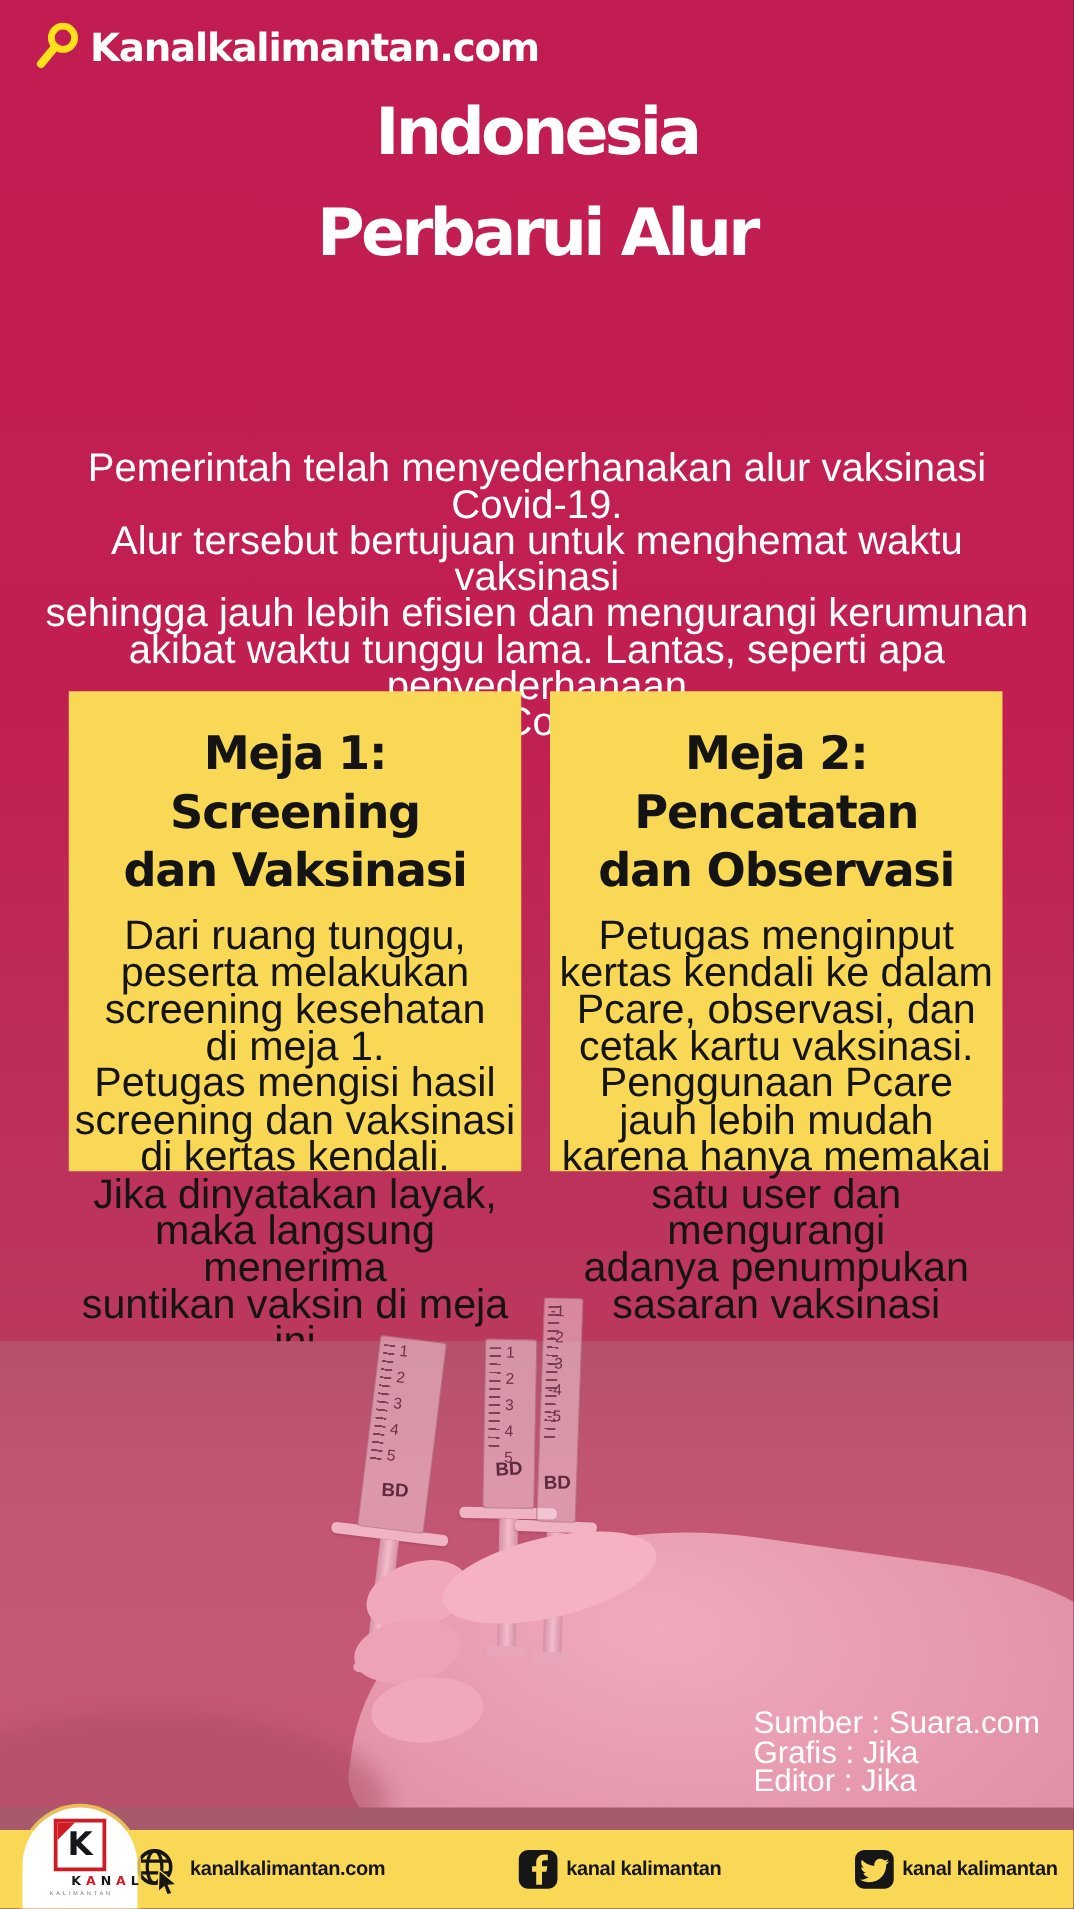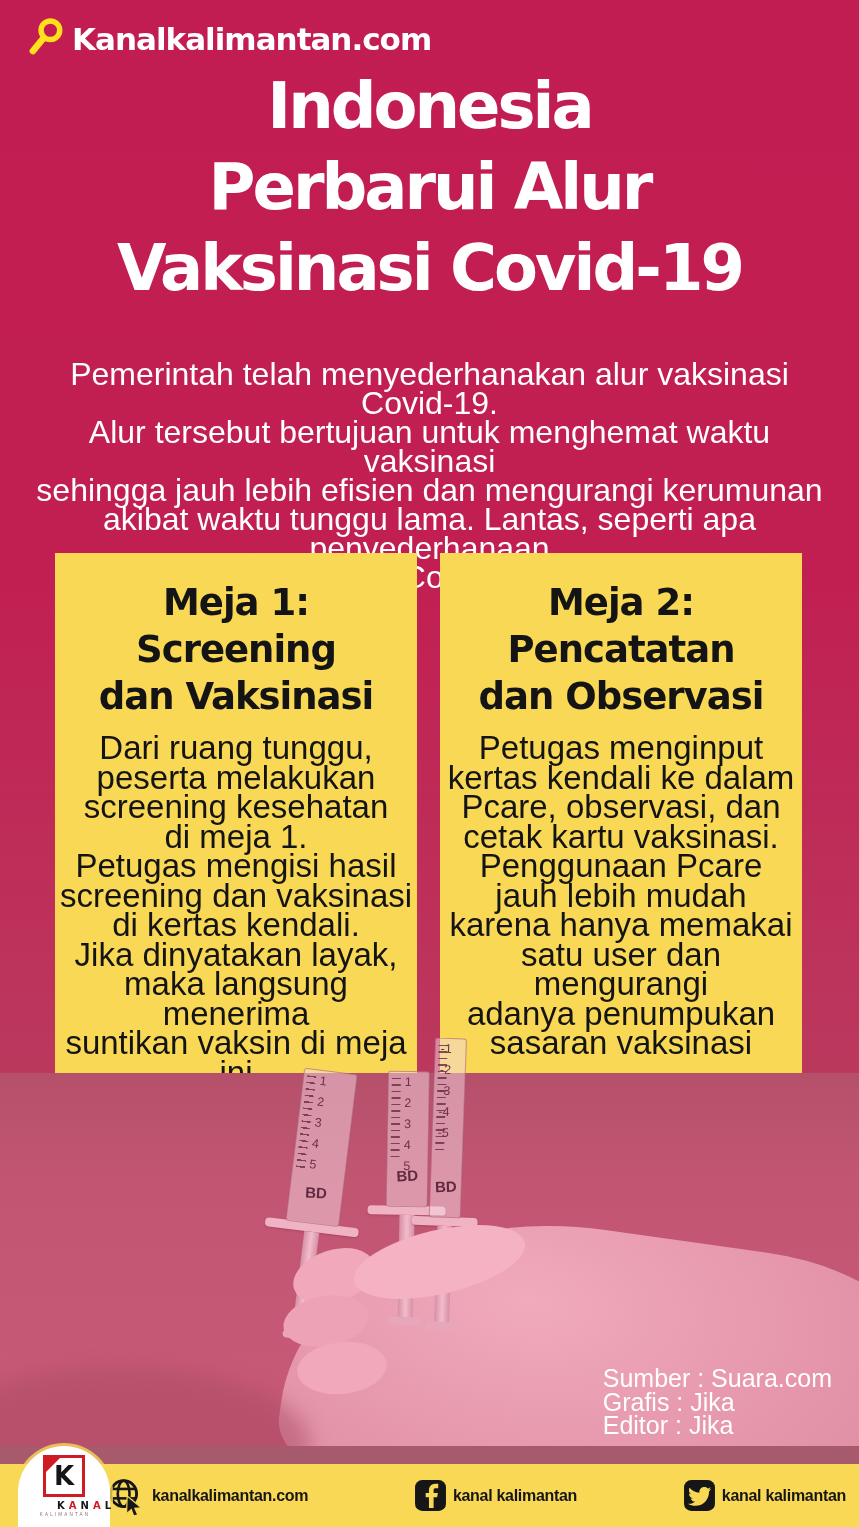--- a/index.html
+++ b/index.html
@@ -7,26 +7,26 @@
     position:relative;width:859px;height:1527px;overflow:hidden;
     background:linear-gradient(180deg,#c21d52 0%,#c11f52 38%,#bb3a5e 72%,#b5506b 100%);
     font-family:"Liberation Sans",sans-serif;
   }
   
   .brand{position:absolute;left:24px;top:16px;display:flex;align-items:center;gap:4px;}
   .brand .mag{width:44px;height:46px;flex:0 0 auto;}
   .brand-name{color:#fff;font-family:"DejaVu Sans",sans-serif;font-weight:bold;font-size:31px;letter-spacing:-1px;}
   
   .title{position:absolute;top:66px;left:0;width:100%;text-align:center;color:#fff;
-    font-family:"DejaVu Sans",sans-serif;font-weight:bold;font-size:64px;line-height:81px;letter-spacing:-3px;}
+    font-family:"DejaVu Sans",sans-serif;font-weight:bold;font-size:52px;line-height:81px;letter-spacing:-3px;}
   
   .intro{position:absolute;top:360px;left:30px;width:799px;text-align:center;color:#fff;
     font-size:32px;line-height:29px;white-space:pre-line;}
   
-  .card{position:absolute;top:553px;width:362px;height:520px;background:#f9d855;}
+  .card{position:absolute;top:553px;width:362px;height:384px;background:#f9d855;}
   .card.c1{left:55px;} .card.c2{left:440px;}
   .card-title{margin-top:26px;text-align:center;color:#141414;
     font-family:"DejaVu Sans",sans-serif;font-weight:bold;font-size:37px;line-height:47px;letter-spacing:-1px;white-space:pre-line;}
   .card-body{margin-top:13px;text-align:center;color:#141414;font-size:33px;line-height:29.5px;white-space:pre-line;}
   
   .scene{position:absolute;left:0;top:1038px;width:859px;height:410px;overflow:hidden;z-index:1;}
   .photo-bg{position:absolute;left:0;top:35px;width:859px;height:375px;
     background:linear-gradient(180deg,#b5506b 0%,#c25672 30%,#c85a76 100%);}
   .palm{position:absolute;left:285px;top:195px;width:660px;height:330px;transform:rotate(8deg);
     background:radial-gradient(ellipse at 35% 25%,#f0aabc 0%,#e697ab 45%,#d8849b 100%);
@@ -75,21 +75,20 @@
     <svg class="mag" viewBox="0 0 40 42">
       <circle cx="24" cy="13" r="8.5" fill="none" stroke="#ffe01a" stroke-width="5"></circle>
       <line x1="17.5" y1="20.5" x2="8" y2="32" stroke="#ffe01a" stroke-width="6" stroke-linecap="round"></line>
     </svg>
     <span class="brand-name">Kanalkalimantan.com</span>
   </div>
 
   <div class="title">
     <div>Indonesia</div>
     <div>Perbarui Alur</div>
-    <div>Vaksinasi Covid-19</div>
   </div>
 
   <div class="intro">Pemerintah telah menyederhanakan alur vaksinasi Covid-19.
 Alur tersebut bertujuan untuk menghemat waktu vaksinasi
 sehingga jauh lebih efisien dan mengurangi kerumunan
 akibat waktu tunggu lama. Lantas, seperti apa penyederhanaan
 alur vaksinasi Covid-19 terbaru?</div>
 
   <div class="scene">
     <div class="photo-bg"></div>

